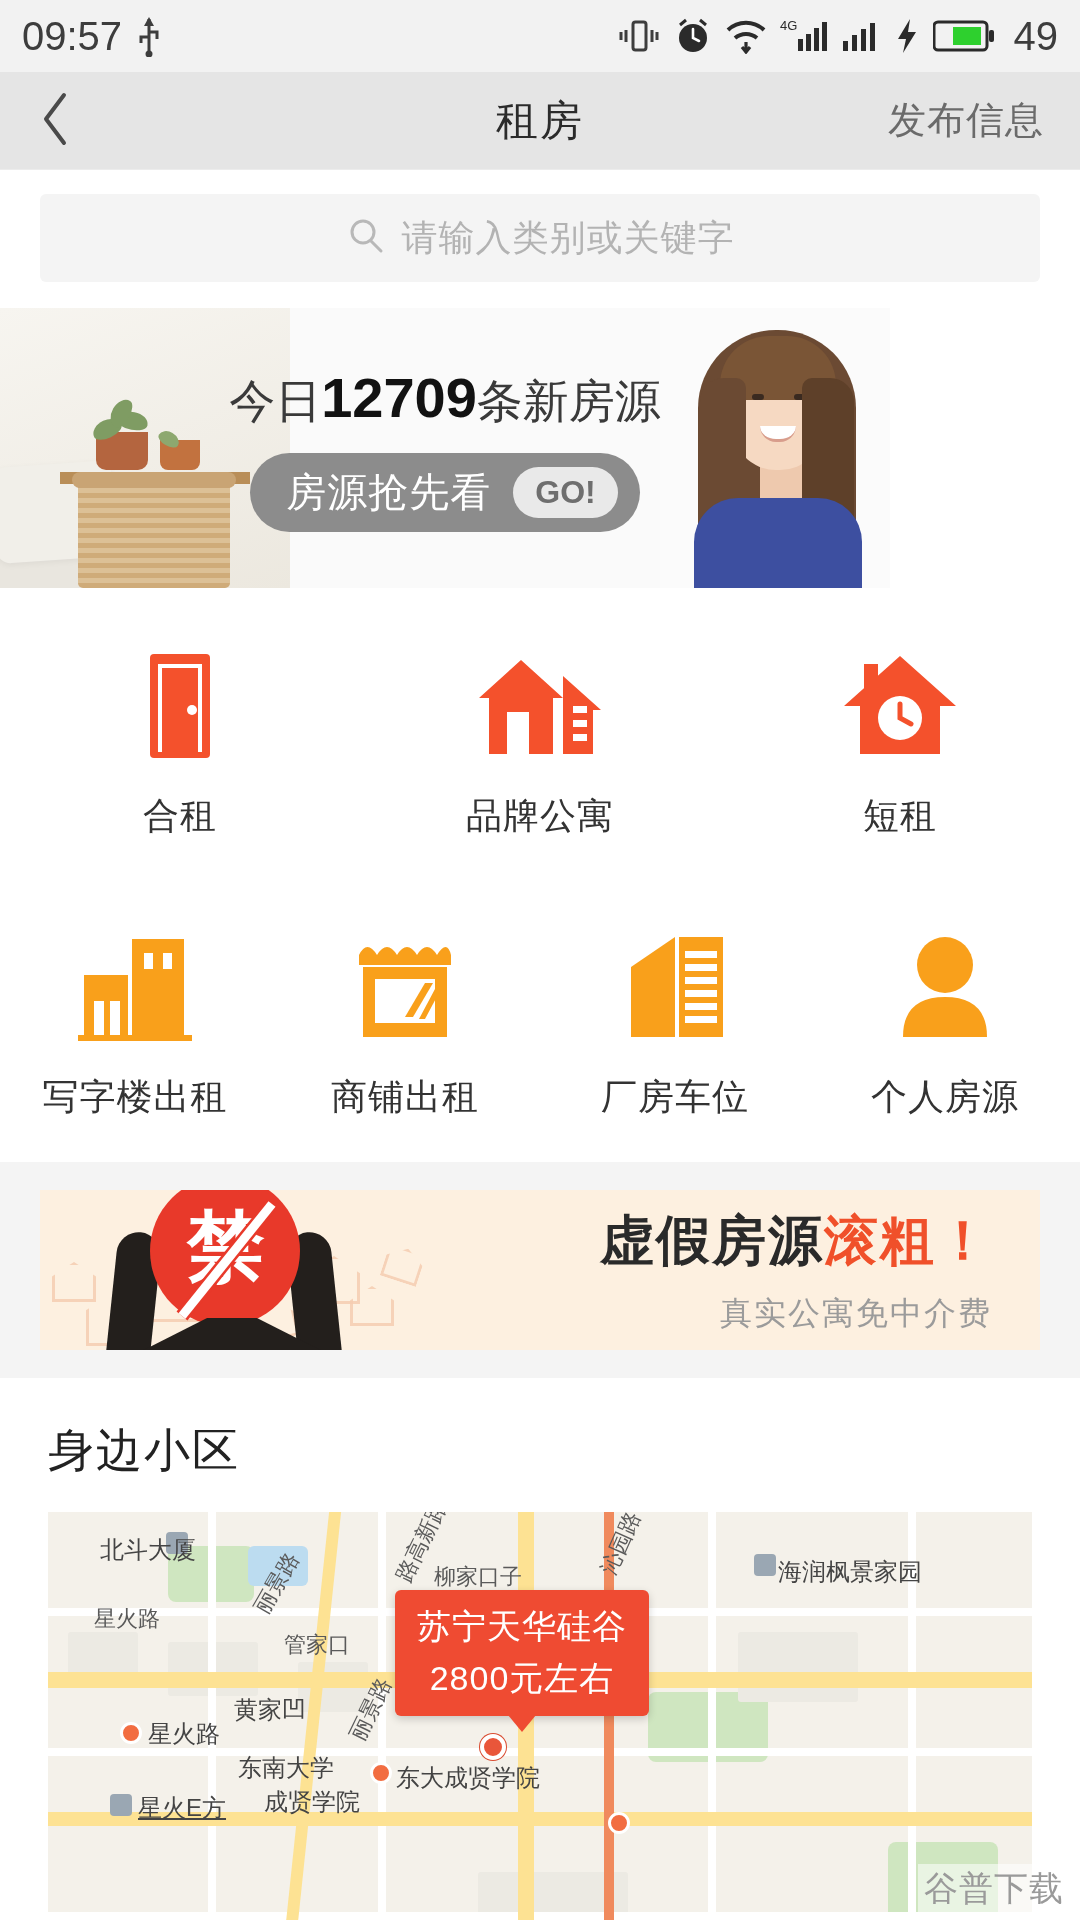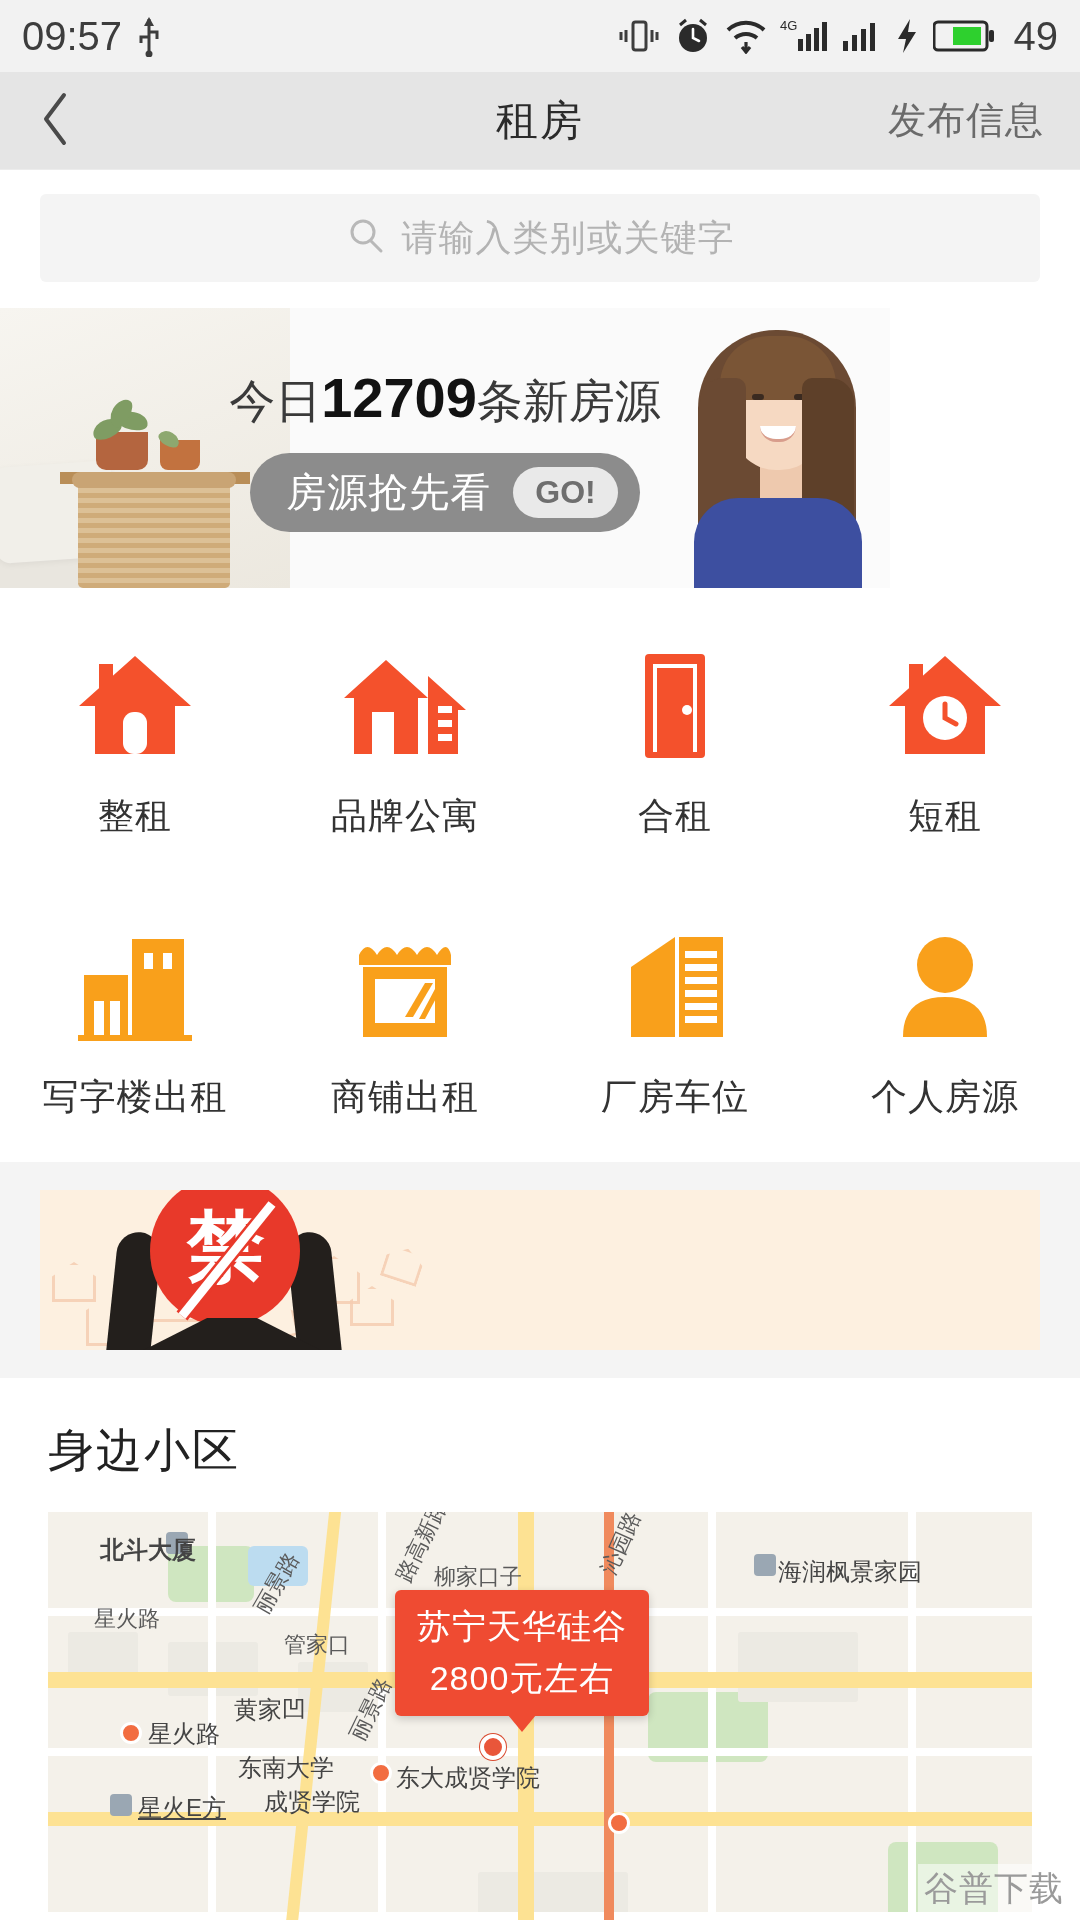--- a/index.html
+++ b/index.html
@@ -419,55 +419,45 @@
       <span class="hero-pill-txt">房源抢先看</span>
       <span class="hero-go">GO!</span>
     </div>
   </div>
 </div>
 
 <div class="grid-sec">
 
   <div class="grid-row">
 
+
     <div class="grid-cell">
       <div class="grid-icon">
         <svg width="120" height="112" viewBox="0 0 120 112">
-          <path d="M60 6 L116 56 L100 56 L100 104 L20 104 L20 56 L4 56 Z" fill="#f4512c"></path>
-          <rect x="24" y="14" width="14" height="24" fill="#f4512c"></rect>
-          <rect x="48" y="62" width="24" height="42" rx="11" fill="#ffffff"></rect>
+          <rect x="30" y="4" width="60" height="104" rx="4" fill="#f4512c"></rect>
+          <rect x="38" y="14" width="44" height="88" fill="#ffffff"></rect>
+          <rect x="42" y="18" width="36" height="84" fill="#f4512c"></rect>
+          <circle cx="72" cy="60" r="5" fill="#ffffff"></circle>
         </svg>
       </div>
-      <div class="grid-label">整租</div>
+      <div class="grid-label">合租</div>
     </div>
 
     <div class="grid-cell">
       <div class="grid-icon">
         <svg width="130" height="112" viewBox="0 0 130 112">
           <path d="M46 10 L88 48 L78 48 L78 104 L14 104 L14 48 L4 48 Z" fill="#f4512c"></path>
           <rect x="32" y="62" width="22" height="42" fill="#ffffff"></rect>
           <path d="M88 26 L126 60 L118 60 L118 104 L88 104 Z" fill="#f4512c"></path>
           <rect x="98" y="56" width="14" height="7" fill="#ffffff"></rect>
           <rect x="98" y="70" width="14" height="7" fill="#ffffff"></rect>
           <rect x="98" y="84" width="14" height="7" fill="#ffffff"></rect>
         </svg>
       </div>
       <div class="grid-label">品牌公寓</div>
-    </div>
-
-    <div class="grid-cell">
-      <div class="grid-icon">
-        <svg width="120" height="112" viewBox="0 0 120 112">
-          <rect x="30" y="4" width="60" height="104" rx="4" fill="#f4512c"></rect>
-          <rect x="38" y="14" width="44" height="88" fill="#ffffff"></rect>
-          <rect x="42" y="18" width="36" height="84" fill="#f4512c"></rect>
-          <circle cx="72" cy="60" r="5" fill="#ffffff"></circle>
-        </svg>
-      </div>
-      <div class="grid-label">合租</div>
     </div>
 
     <div class="grid-cell">
       <div class="grid-icon">
         <svg width="120" height="112" viewBox="0 0 120 112">
           <path d="M60 6 L116 56 L100 56 L100 104 L20 104 L20 56 L4 56 Z" fill="#f4512c"></path>
           <rect x="24" y="14" width="14" height="24" fill="#f4512c"></rect>
           <circle cx="60" cy="68" r="22" fill="#ffffff"></circle>
           <path d="M60 54 L60 68 L71 74" stroke="#f4512c" stroke-width="5" fill="none" stroke-linecap="round"></path>
         </svg>
@@ -549,20 +539,26 @@
       <div class="ad-arm-l"></div>
       <div class="ad-arm-r"></div>
       <div class="ad-circle"></div>
       <div class="ad-ban-char">禁</div>
       <svg class="ad-slash" viewBox="0 0 130 124">
         <path d="M112 6 L22 118" stroke="#e8392a" stroke-width="14"></path>
         <path d="M112 6 L22 118" stroke="#ffffff" stroke-width="9"></path>
       </svg>
       <div class="ad-body"></div>
     </div>
+    <div class="ad-text">
+      <div class="ad-title">
+        <span>虚假房源</span><em>滚粗！</em>
+      </div>
+      <div class="ad-sub">真实公寓免中介费</div>
+    </div>
   </div>
 </div>
 
 <div class="nearby-head">
   <div class="nearby-title">身边小区</div>
 </div>
 
 <div class="map-wrap">
   <div class="map-bg"></div>
 
@@ -593,21 +589,21 @@
   <div class="rd-o" style="left:556px; top:0;  width:10px; height:592px; background:#f08a5d;"></div>
   <div class="rd-y" style="left:250px; top:0;  width:12px; height:592px; transform:skewX(-6deg);"></div>
 
   <div class="poi-sq" style="left:118px; top:20px;"></div>
   <div class="poi-dot" style="left:72px;  top:210px;"></div>
   <div class="poi-dot" style="left:322px; top:250px;"></div>
   <div class="poi-sq" style="left:706px; top:42px;"></div>
   <div class="poi-dot" style="left:560px; top:300px;"></div>
   <div class="poi-sq" style="left:62px;  top:282px;"></div>
 
-  <div class="maplabel big" style="left:52px;  top:22px;font-weight:bold;">北斗大厦</div>
+  <div class="maplabel big" style="left:52px;  top:22px;">北斗大厦</div>
   <div class="maplabel" style="left:196px; top:56px;  transform:rotate(-60deg);">丽景路</div>
   <div class="maplabel" style="left:236px; top:118px;">管家口</div>
   <div class="maplabel" style="left:46px;  top:92px;">星火路</div>
   <div class="maplabel big" style="left:100px; top:206px;">星火路</div>
   <div class="maplabel big" style="left:186px; top:182px;">黄家凹</div>
   <div class="maplabel" style="left:290px; top:182px;  transform:rotate(-64deg);">丽景路</div>
   <div class="maplabel" style="left:330px; top:14px;   transform:rotate(-64deg);">路高新路</div>
   <div class="maplabel" style="left:386px; top:18px;margin-top:32px;">柳家口子</div>
   <div class="maplabel" style="left:540px; top:16px;   transform:rotate(-66deg);">沁园路</div>
   <div class="maplabel big" style="left:730px; top:44px;">海润枫景家园</div>

